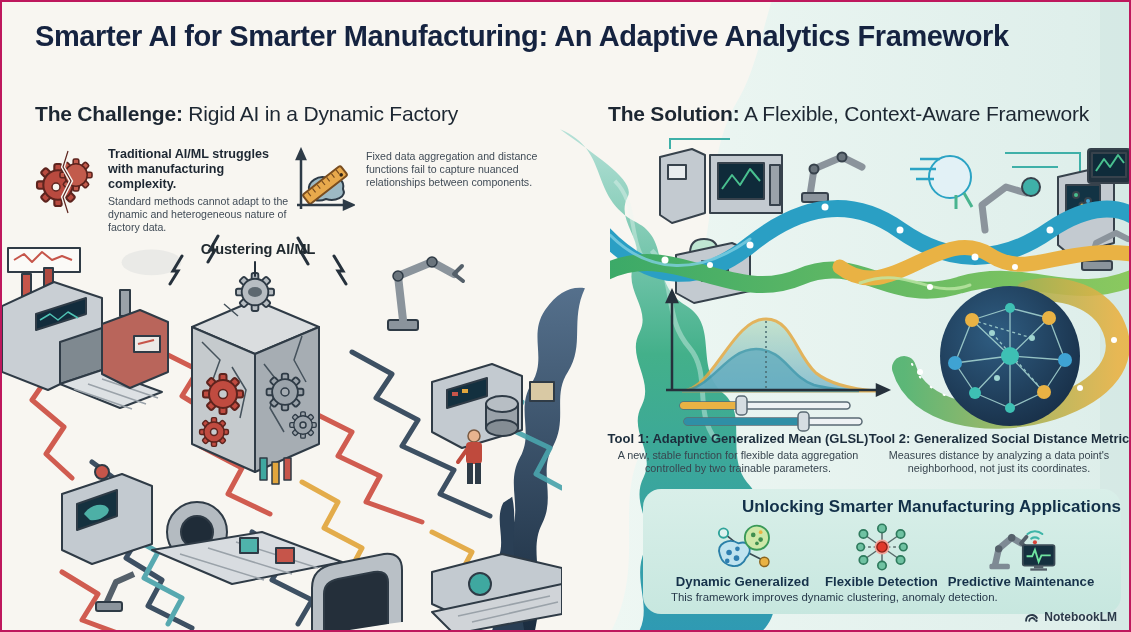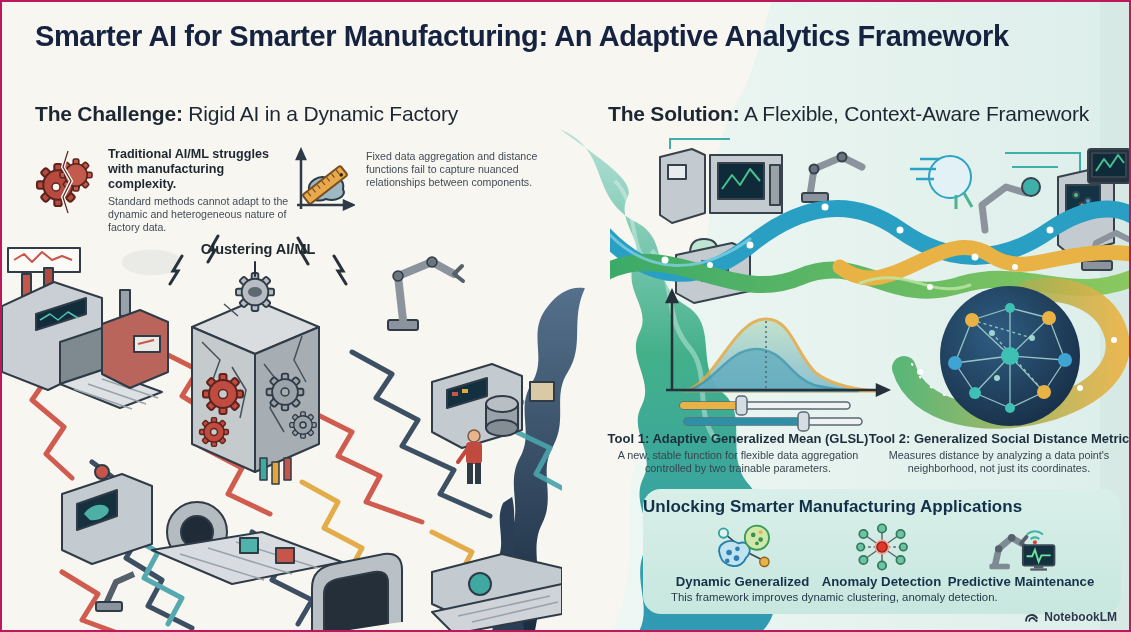--- a/index.html
+++ b/index.html
@@ -23,21 +23,21 @@
   .point h4{margin:0;font-size:12.6px;line-height:1.18;font-weight:700;color:#1d2732;}
   .point p{margin:3px 0 0;font-size:10.6px;line-height:1.25;color:#414c57;}
   #trad-label{left:186px;top:239px;width:140px;text-align:center;font-size:14.5px;font-weight:700;color:#20292f;}
   .tool-text{text-align:center;}
   .tool-text h5{margin:0;font-size:13px;font-weight:700;color:#1c2d3c;}
   .tool-text p{margin:3px 0 0;font-size:10.8px;line-height:1.25;color:#38454f;}
   #tool1-text{left:602px;top:429px;width:268px;}
   #tool2-text{left:866px;top:429px;width:262px;}
   #apps-box{left:641px;top:487px;width:478px;height:125px;border-radius:18px;
     background:linear-gradient(180deg,#d9efe9 0%,#c7e7df 100%);}
-  #apps-title{margin:8px 0 0;text-align:left;font-size:17px;font-weight:700;color:#123049;}
+  #apps-title{margin:8px 0 0;text-align:right;font-size:17px;font-weight:700;color:#123049;}
   #apps-row{display:flex;justify-content:space-between;padding:4px 30px 0;}
   .app-col{width:140px;display:flex;flex-direction:column;align-items:center;}
   .app-col .app-label{font-size:13.2px;font-weight:700;color:#16324a;margin-top:1px;white-space:nowrap;}
   #apps-caption{font-size:11.4px;color:#27394a;padding-left:28px;margin-top:2px;}
   #watermark{right:12px;bottom:6px;display:flex;align-items:center;gap:5px;
     font-size:12px;font-weight:700;color:#2b3a4a;}
 </style>
 </head>
 <body>
 
@@ -415,21 +415,21 @@
                 <circle cx="33" cy="48" r="4.5"></circle>
               <circle cx="13" cy="14" r="4.5"></circle>
                 <circle cx="53" cy="14" r="4.5"></circle>
               <circle cx="13" cy="42" r="4.5"></circle>
                 <circle cx="53" cy="42" r="4.5"></circle>
               <circle cx="10" cy="28" r="4"></circle>
                 <circle cx="56" cy="28" r="4"></circle>
             </g>
           </svg>
         </span>
-        <span class="app-label">Anomaly Detection</span>
+        <span class="app-label">Flexible Detection</span>
       </div>
       <div class="app-col">
         <span>
           <svg width="80" height="52" viewBox="0 0 80 56">
             <path d="M47,14 a12,12 0 0 1 16,0 M51,19 a7,7 0 0 1 8,0" stroke="#3fb5a8" stroke-width="2.2" fill="none" stroke-linecap="round"></path>
             <circle cx="55" cy="23" r="2.2" fill="#d9453a"></circle>
             <path d="M12,48 L16,30 L30,18 L40,24" stroke="#7e8a94" stroke-width="7" fill="none" stroke-linecap="round"></path>
             <circle cx="16" cy="30" r="4" fill="#55606a"></circle>
               <circle cx="30" cy="18" r="4" fill="#55606a"></circle>
             <path d="M40,24 l7,5 M40,24 l6,-7" stroke="#55606a" stroke-width="4" stroke-linecap="round"></path>

